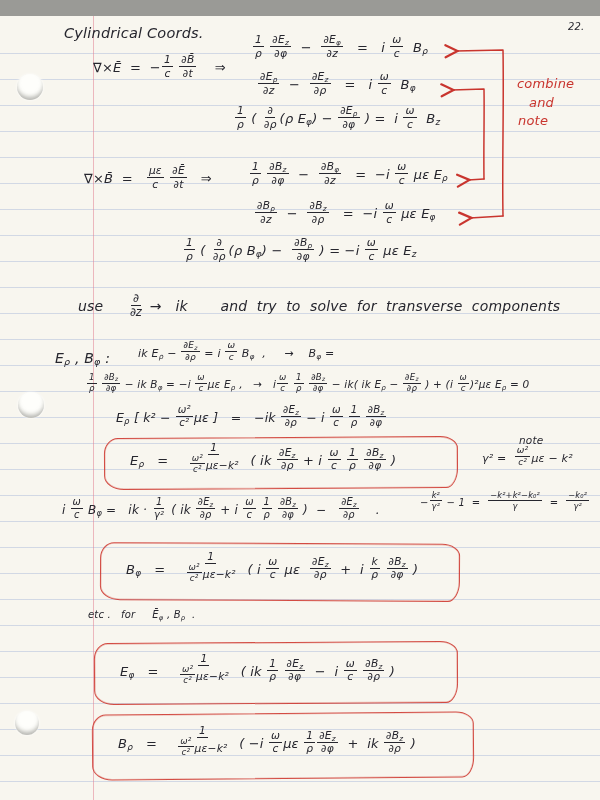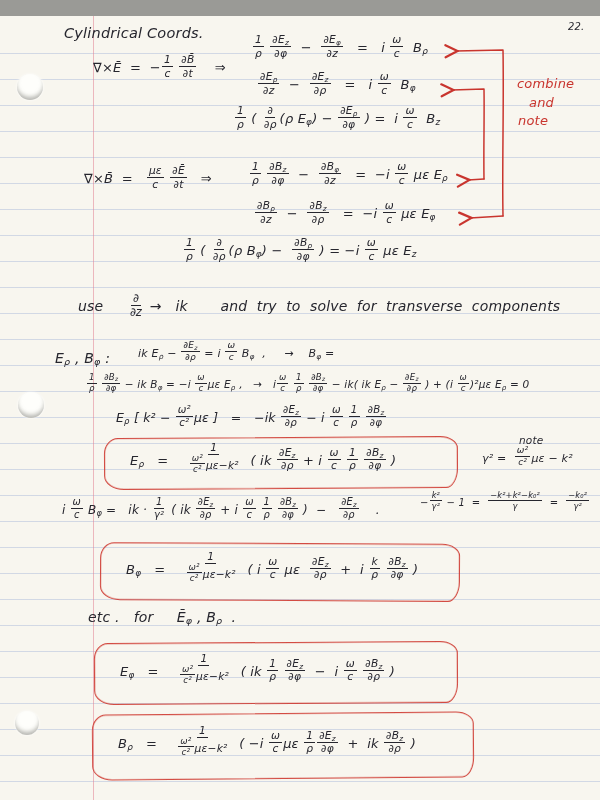--- a/index.html
+++ b/index.html
@@ -90,21 +90,21 @@
   <div class="math" style="left:130px;top:428px;font-size:13px">E<sub>ρ</sub>   =    <span class="frac"><span class="num">1</span><span class="den"><span class="frac"><span class="num">ω²</span><span class="den">c²</span></span>με−k²</span></span>  ( ik <span class="frac"><span class="num">∂E<sub>z</sub></span><span class="den">∂ρ</span></span> + i <span class="frac"><span class="num">ω</span><span class="den">c</span></span> <span class="frac"><span class="num">1</span><span class="den">ρ</span></span> <span class="frac"><span class="num">∂B<sub>z</sub></span><span class="den">∂φ</span></span> )</div>
   <div class="math" style="left:519px;top:418px;font-size:10.5px">note</div>
   <div class="math" style="left:482px;top:432px;font-size:11px">γ² =  <span class="frac"><span class="num">ω²</span><span class="den">c²</span></span>με − k²</div>
 
   <div class="math" style="left:62px;top:483px;font-size:12px">i <span class="frac"><span class="num">ω</span><span class="den">c</span></span> B<sub>φ</sub> =   ik · <span class="frac"><span class="num">1</span><span class="den">γ²</span></span> ( ik <span class="frac"><span class="num">∂E<sub>z</sub></span><span class="den">∂ρ</span></span> + i <span class="frac"><span class="num">ω</span><span class="den">c</span></span> <span class="frac"><span class="num">1</span><span class="den">ρ</span></span> <span class="frac"><span class="num">∂B<sub>z</sub></span><span class="den">∂φ</span></span> )  −   <span class="frac"><span class="num">∂E<sub>z</sub></span><span class="den">∂ρ</span></span>    .</div>
   <div class="math" style="left:420px;top:477px;font-size:10px">−<span class="frac"><span class="num">k²</span><span class="den">γ²</span></span> − 1  =  <span class="frac"><span class="num">−k²+k²−k₀²</span><span class="den">γ</span></span>  =  <span class="frac"><span class="num">−k₀²</span><span class="den">γ²</span></span></div>
 
   <div class="redbox" style="left:100px;top:527px;width:358px;height:56px;transform:rotate(0.3deg)"></div>
   <div class="math" style="left:126px;top:537px;font-size:13px">B<sub>φ</sub>   =    <span class="frac"><span class="num">1</span><span class="den"><span class="frac"><span class="num">ω²</span><span class="den">c²</span></span>με−k²</span></span>  ( i <span class="frac"><span class="num">ω</span><span class="den">c</span></span> με  <span class="frac"><span class="num">∂E<sub>z</sub></span><span class="den">∂ρ</span></span>  +  i <span class="frac"><span class="num">k</span><span class="den">ρ</span></span> <span class="frac"><span class="num">∂B<sub>z</sub></span><span class="den">∂φ</span></span> )</div>
 
-  <div class="math" style="left:88px;top:593px;font-size:14px">etc .   for     Ē<sub>φ</sub> , B<sub>ρ</sub>  .</div>
+  <div class="math" style="left:88px;top:593px;font-size:10px">etc .   for     Ē<sub>φ</sub> , B<sub>ρ</sub>  .</div>
 
   <div class="redbox" style="left:94px;top:626px;width:362px;height:60px"></div>
   <div class="math" style="left:120px;top:639px;font-size:13px">E<sub>φ</sub>   =    <span class="frac"><span class="num">1</span><span class="den"><span class="frac"><span class="num">ω²</span><span class="den">c²</span></span>με−k²</span></span>  ( ik <span class="frac"><span class="num">1</span><span class="den">ρ</span></span> <span class="frac"><span class="num">∂E<sub>z</sub></span><span class="den">∂φ</span></span>  −  i <span class="frac"><span class="num">ω</span><span class="den">c</span></span> <span class="frac"><span class="num">∂B<sub>z</sub></span><span class="den">∂ρ</span></span> )</div>
 
   <div class="redbox" style="left:92px;top:697px;width:380px;height:64px;transform:rotate(-0.5deg)"></div>
   <div class="math" style="left:118px;top:711px;font-size:13px">B<sub>ρ</sub>   =    <span class="frac"><span class="num">1</span><span class="den"><span class="frac"><span class="num">ω²</span><span class="den">c²</span></span>με−k²</span></span>  ( −i <span class="frac"><span class="num">ω</span><span class="den">c</span></span>με <span class="frac"><span class="num">1</span><span class="den">ρ</span></span><span class="frac"><span class="num">∂E<sub>z</sub></span><span class="den">∂φ</span></span>  +  ik <span class="frac"><span class="num">∂B<sub>z</sub></span><span class="den">∂ρ</span></span> )</div>
 
 </div>
 
 </body></html>

